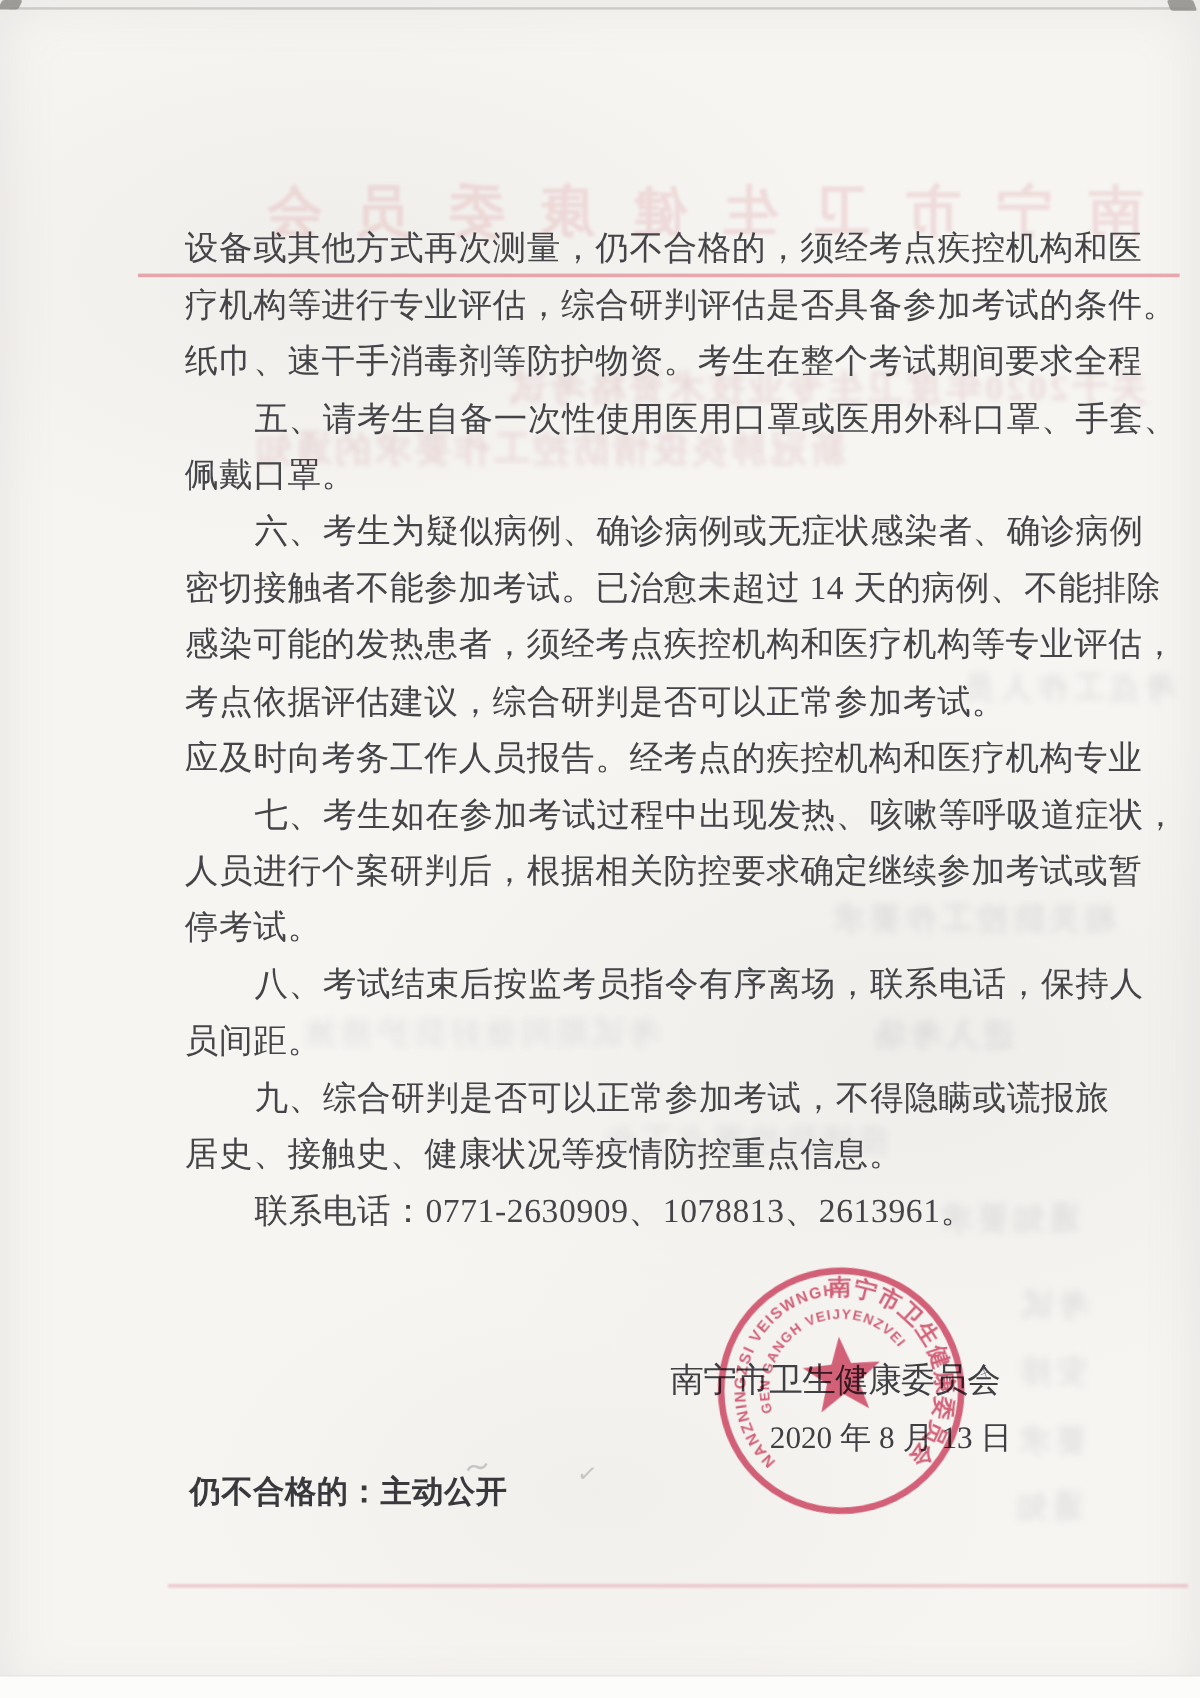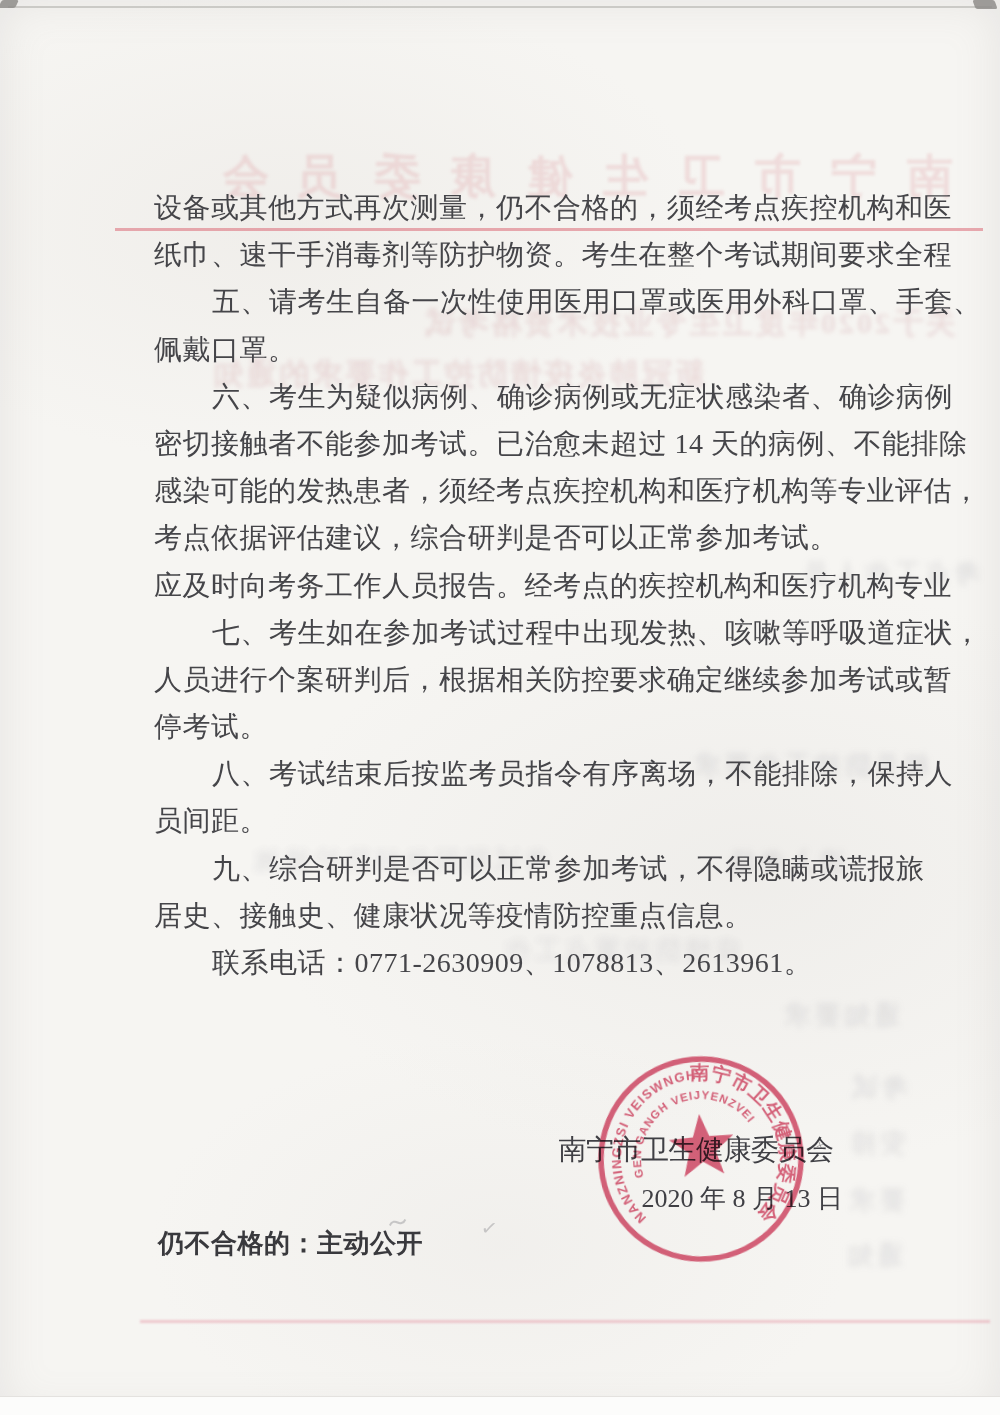--- a/index.html
+++ b/index.html
@@ -105,32 +105,33 @@
   <span class="smudge" style="left:848px;top:1070px;">考试</span>
   <span class="smudge" style="left:846px;top:1126px;">安排</span>
   <span class="smudge" style="left:845px;top:1183px;">要求</span>
   <span class="smudge" style="left:843px;top:1238px;">通知</span>
 
   <div class="red-rule"></div>
   <div class="red-rule-bottom"></div>
 
   <div class="body-text">
     <div class="line">设备或其他方式再次测量，仍不合格的，须经考点疾控机构和医</div>
+    <div class="line">疗机构等进行专业评估，综合研判评估是否具备参加考试的条件。</div>
     <div class="line">纸巾、速干手消毒剂等防护物资。考生在整个考试期间要求全程</div>
     <div class="line ind">五、请考生自备一次性使用医用口罩或医用外科口罩、手套、</div>
     <div class="line">佩戴口罩。</div>
     <div class="line ind">六、考生为疑似病例、确诊病例或无症状感染者、确诊病例</div>
     <div class="line">密切接触者不能参加考试。已治愈未超过 14 天的病例、不能排除</div>
     <div class="line">感染可能的发热患者，须经考点疾控机构和医疗机构等专业评估，</div>
     <div class="line">考点依据评估建议，综合研判是否可以正常参加考试。</div>
     <div class="line">应及时向考务工作人员报告。经考点的疾控机构和医疗机构专业</div>
     <div class="line ind">七、考生如在参加考试过程中出现发热、咳嗽等呼吸道症状，</div>
     <div class="line">人员进行个案研判后，根据相关防控要求确定继续参加考试或暂</div>
     <div class="line">停考试。</div>
-    <div class="line ind">八、考试结束后按监考员指令有序离场，不能排除，保持人</div>
+    <div class="line ind">八、考试结束后按监考员指令有序离场，联系电话，保持人</div>
     <div class="line">员间距。</div>
     <div class="line ind">九、综合研判是否可以正常参加考试，不得隐瞒或谎报旅</div>
     <div class="line">居史、接触史、健康状况等疫情防控重点信息。</div>
     <div class="line ind">联系电话：0771-2630909、1078813、2613961。</div>
   </div>
 
   <div class="sig-org">南宁市卫生健康委员会</div>
   <div class="sig-date">2020 年 8 月 13 日</div>
 
   <div class="footer-note">仍不合格的：主动公开</div>

